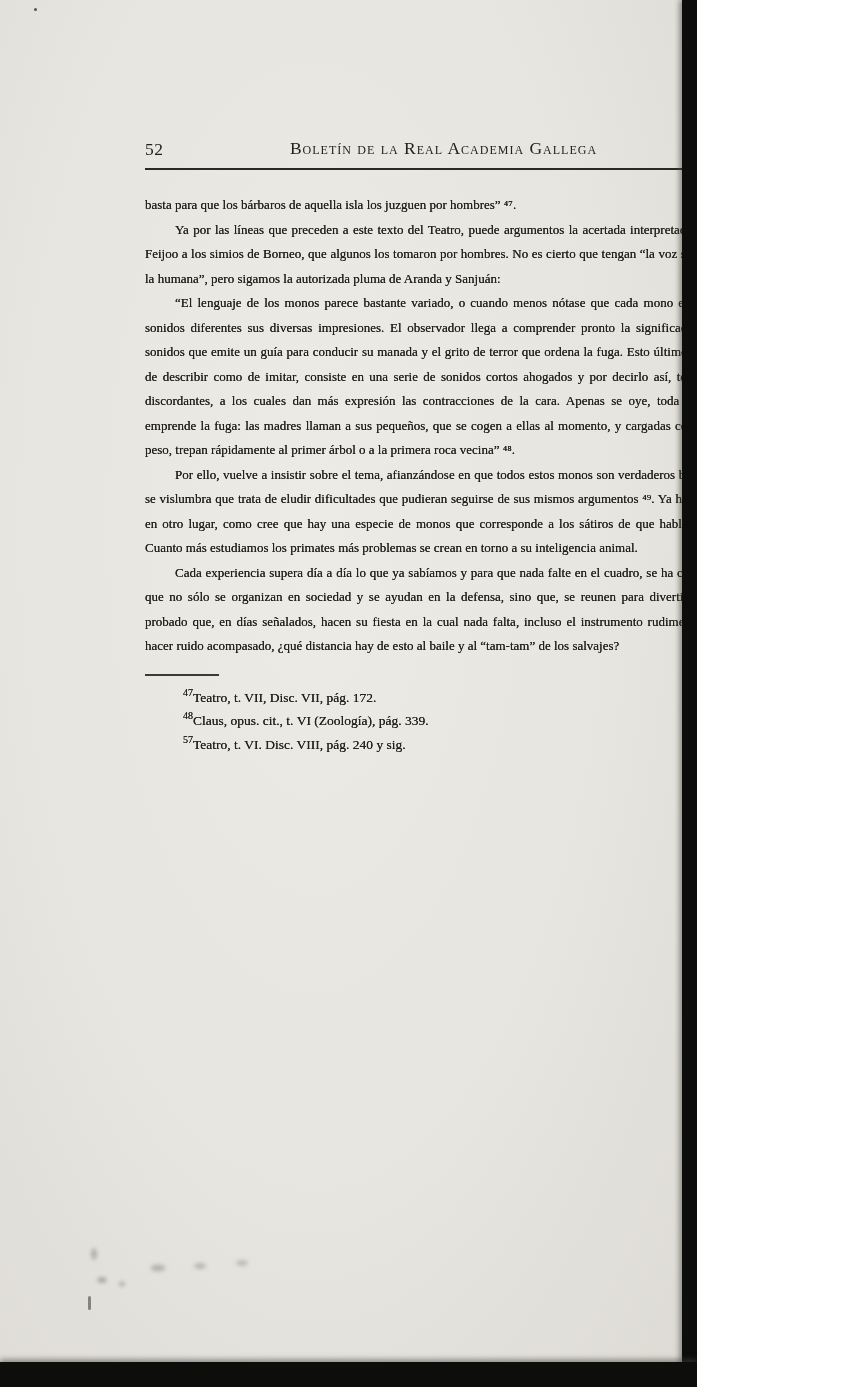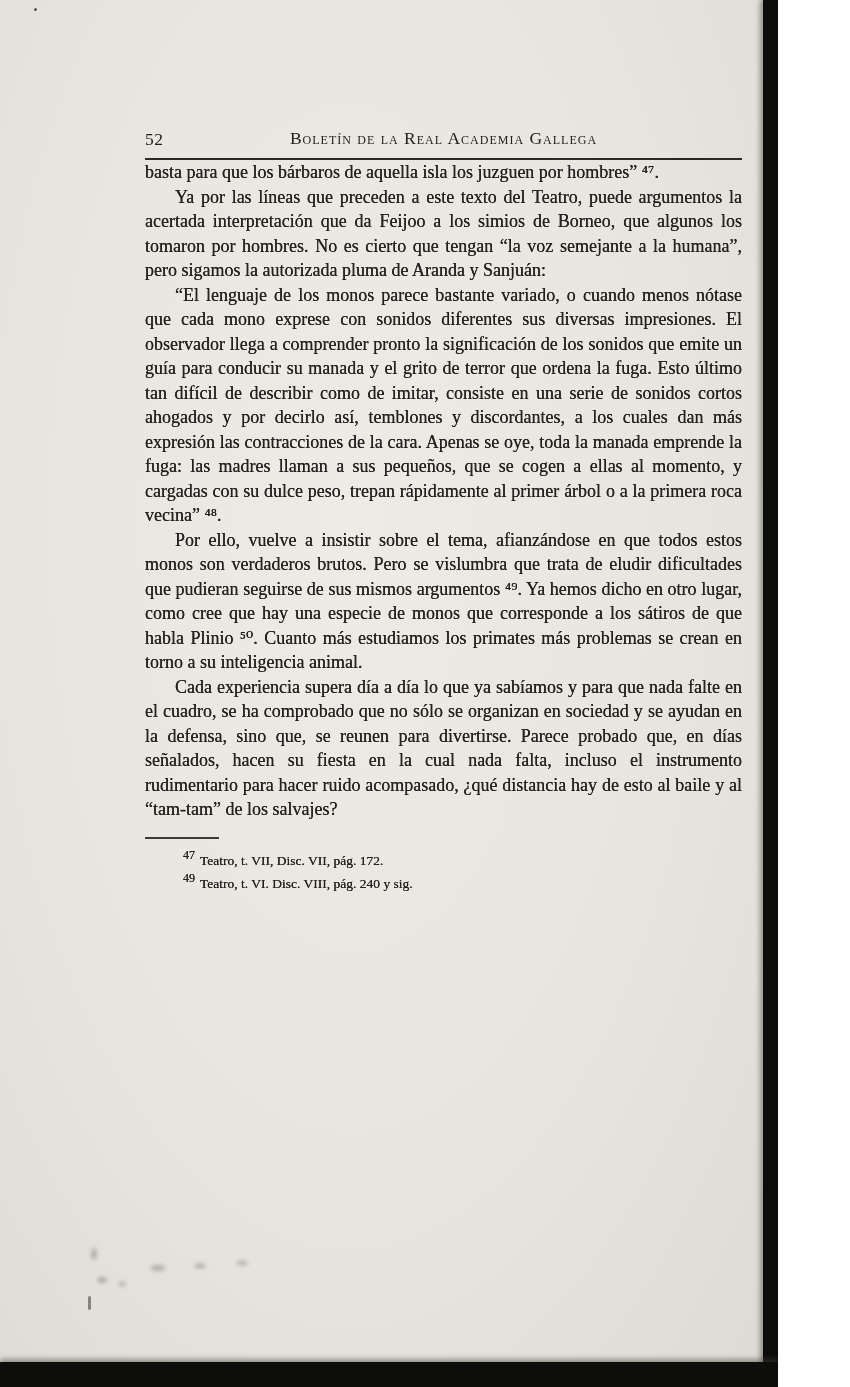--- a/index.html
+++ b/index.html
@@ -6,21 +6,21 @@
 
   html, body {
     width: 850px;
     height: 1387px;
     background: #ffffff;
     font-family: "Liberation Serif", "DejaVu Serif", serif;
   }
 
   .scan {
     position: relative;
-    width: 778px;
+    width: 697px;
     height: 1387px;
     overflow: hidden;
     color: #24221e;
     background: radial-gradient(ellipse at 45% 38%, #edebe6 0%, #e7e5e0 55%, #dcdad3 100%);
   }
 
   .page {
     position: absolute;
     left: 145px;
     top: 128px;
@@ -39,29 +39,31 @@
     font-size: 17.5px;
     letter-spacing: 0.5px;
   }
 
   .journal-title {
     display: block;
     text-align: center;
     font-variant: small-caps;
     font-size: 17.5px;
     letter-spacing: 1px;
+    margin-top: 10px;
   }
 
   .header-rule {
     border-top: 2px solid #2b2924;
     margin-top: 6px;
   }
 
   .body-text {
-    font-size: 18px;
+    margin-top: 23px;
+    font-size: 13px;
     line-height: 24.5px;
   }
 
   .para {
     text-align: justify;
     hyphens: auto;
     -webkit-hyphens: auto;
     text-shadow: 0 0 0.4px #2a2824;
   }
 
@@ -78,23 +80,22 @@
     font-size: 13.5px;
     line-height: 19px;
   }
 
   .footnote {
     padding-left: 38px;
     text-shadow: 0 0 0.4px #2a2824;
   }
 
   .footnote sup {
-    font-size: 12px;
+    font-size: 10px;
     vertical-align: super;
-    margin-right: 5px;
   }
 
   .edge-right {
     position: absolute;
     top: 0;
     right: 0;
     width: 15px;
     height: 100%;
     background: var(--edge-color, #0d0d0c);
     box-shadow: -3px 0 5px rgba(70, 67, 60, 0.5);
@@ -167,21 +168,22 @@
         <p class="para indent">Ya por las líneas que preceden a este texto del Teatro, puede argumentos la acertada interpretación que da Feijoo a los simios de Borneo, que algunos los tomaron por hombres. No es cierto que tengan “la voz semejante a la humana”, pero sigamos la autorizada pluma de Aranda y Sanjuán:</p>
         <p class="para indent">“El lenguaje de los monos parece bastante variado, o cuando menos nótase que cada mono exprese con sonidos diferentes sus diversas impresiones. El observador llega a comprender pronto la significación de los sonidos que emite un guía para conducir su manada y el grito de terror que ordena la fuga. Esto último tan difícil de describir como de imitar, consiste en una serie de sonidos cortos ahogados y por decirlo así, temblones y discordantes, a los cuales dan más expresión las contracciones de la cara. Apenas se oye, toda la manada emprende la fuga: las madres llaman a sus pequeños, que se cogen a ellas al momento, y cargadas con su dulce peso, trepan rápidamente al primer árbol o a la primera roca vecina” ⁴⁸.</p>
         <p class="para indent">Por ello, vuelve a insistir sobre el tema, afianzándose en que todos estos monos son verdaderos brutos. Pero se vislumbra que trata de eludir dificultades que pudieran seguirse de sus mismos argumentos ⁴⁹. Ya hemos dicho en otro lugar, como cree que hay una especie de monos que corresponde a los sátiros de que habla Plinio ⁵⁰. Cuanto más estudiamos los primates más problemas se crean en torno a su inteligencia animal.</p>
         <p class="para indent">Cada experiencia supera día a día lo que ya sabíamos y para que nada falte en el cuadro, se ha comprobado que no sólo se organizan en sociedad y se ayudan en la defensa, sino que, se reunen para divertirse. Parece probado que, en días señalados, hacen su fiesta en la cual nada falta, incluso el instrumento rudimentario para hacer ruido acompasado, ¿qué distancia hay de esto al baile y al “tam-tam” de los salvajes?</p>
       </main>
 
     <div class="footnote-rule"></div>
 
     <section class="footnotes" id="footnotes">
         <div class="footnote"><sup>47</sup><span>Teatro, t. VII, Disc. VII, pág. 172.</span></div>
-        <div class="footnote"><sup>49</sup><span>Teatro, t. VI. Disc. VIII, pág. 240 y sig.</span></div>
+        <div class="footnote"><sup>48</sup><span>Claus, opus. cit., t. VI (Zoología), pág. 339.</span></div>
+        <div class="footnote"><sup>57</sup><span>Teatro, t. VI. Disc. VIII, pág. 240 y sig.</span></div>
       </section>
 
   </div>
 
   <div class="smudge"></div>
   <div class="speck-top"></div>
   <div class="speck-bottom"></div>
 
   <div class="edge-right"></div>
   <div class="edge-bottom"></div>

